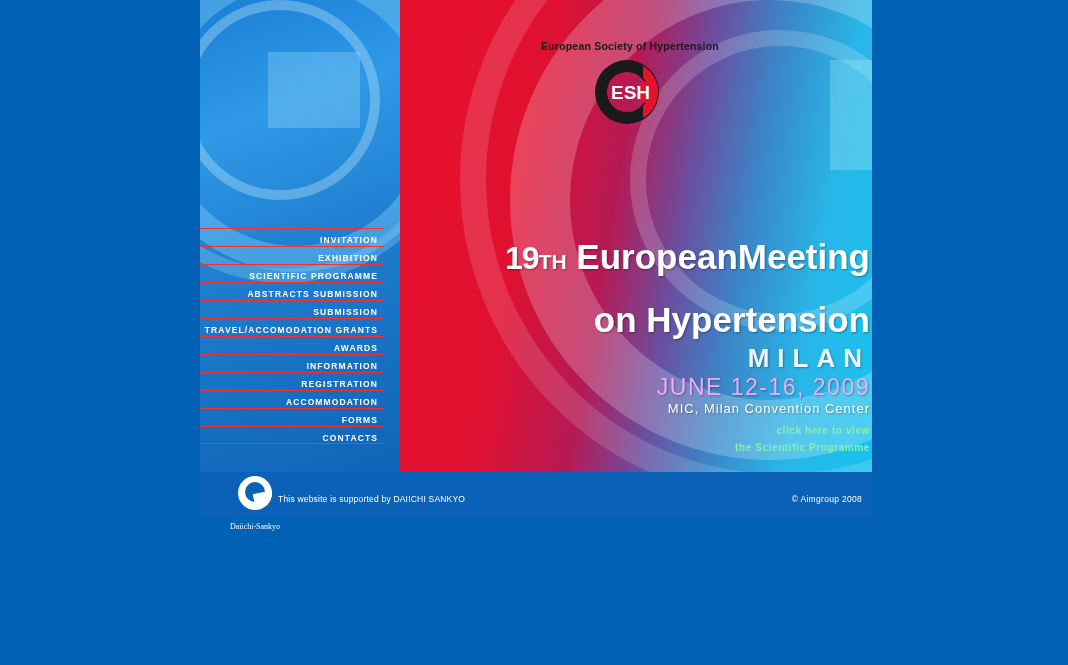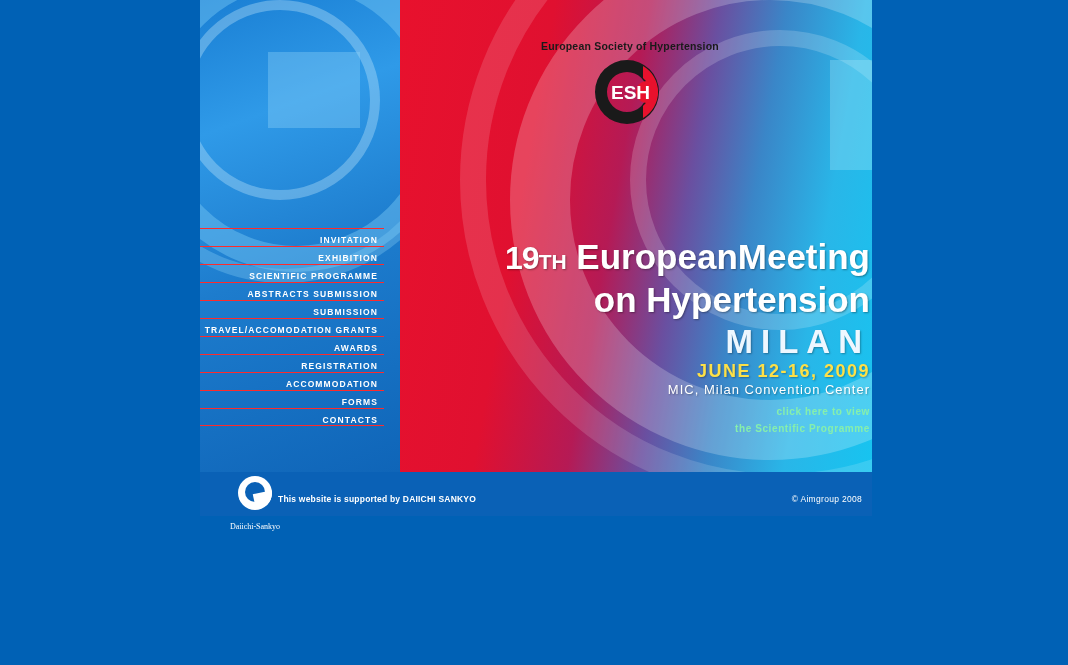--- a/index.html
+++ b/index.html
@@ -157,34 +157,35 @@
     font-size: 32px;
     letter-spacing: -1px;
   }
   .l1 .th { font-size: 21px; }
   .l2 {
     font-size: 35px;
     line-height: 38px;
     font-weight: bold;
     color: #ffffff;
     text-shadow: 1px 1px 2px rgba(0,0,0,0.35);
+    margin-top: 20px;
   }
   .city {
     margin-top: 4px;
-    font-size: 33px;
+    font-size: 26px;
     font-weight: bold;
     letter-spacing: 8px;
     color: #eef7ff;
     text-shadow: 1px 1px 2px rgba(0,0,0,0.3);
   }
   .dates {
-    font-size: 18px;
-    font-weight: bold;
+    font-size: 23px;
+    font-weight: normal;
     letter-spacing: 1.5px;
-    color: #fde047;
+    color: #f0abfc;
     text-shadow: 1px 1px 2px rgba(0,0,0,0.3);
   }
   .venue {
     font-size: 13px;
     letter-spacing: 1px;
     color: #ffffff;
     text-shadow: 1px 1px 2px rgba(0,0,0,0.3);
   }
   #cta {
     margin-top: 6px;
@@ -269,21 +270,21 @@
     margin-top: 12px;
     font-size: 8px;
     color: #ffffff;
     font-family: "Liberation Serif", serif;
   }
   #support-text {
     position: absolute;
     left: 78px;
     top: 22px;
     font-size: 8.5px;
-    font-weight: bold;
+    font-weight: normal;
     color: #ffffff;
     letter-spacing: 0.2px;
   }
   #copyright {
     position: absolute;
     right: 10px;
     top: 22px;
     font-size: 8.5px;
     font-weight: normal;
     color: #ffffff;
@@ -318,20 +319,23 @@
         <span>ABSTRACTS SUBMISSION</span>
       </div>
       <div class="menu-item">
         <span>SUBMISSION</span>
       </div>
       <div class="menu-item">
         <span>TRAVEL/ACCOMODATION GRANTS</span>
       </div>
       <div class="menu-item">
         <span>AWARDS</span>
+      </div>
+      <div class="menu-item">
+        <span>INFORMATION</span>
       </div>
       <div class="menu-item">
         <span>REGISTRATION</span>
       </div>
       <div class="menu-item">
         <span>ACCOMMODATION</span>
       </div>
       <div class="menu-item">
         <span>FORMS</span>
       </div>

